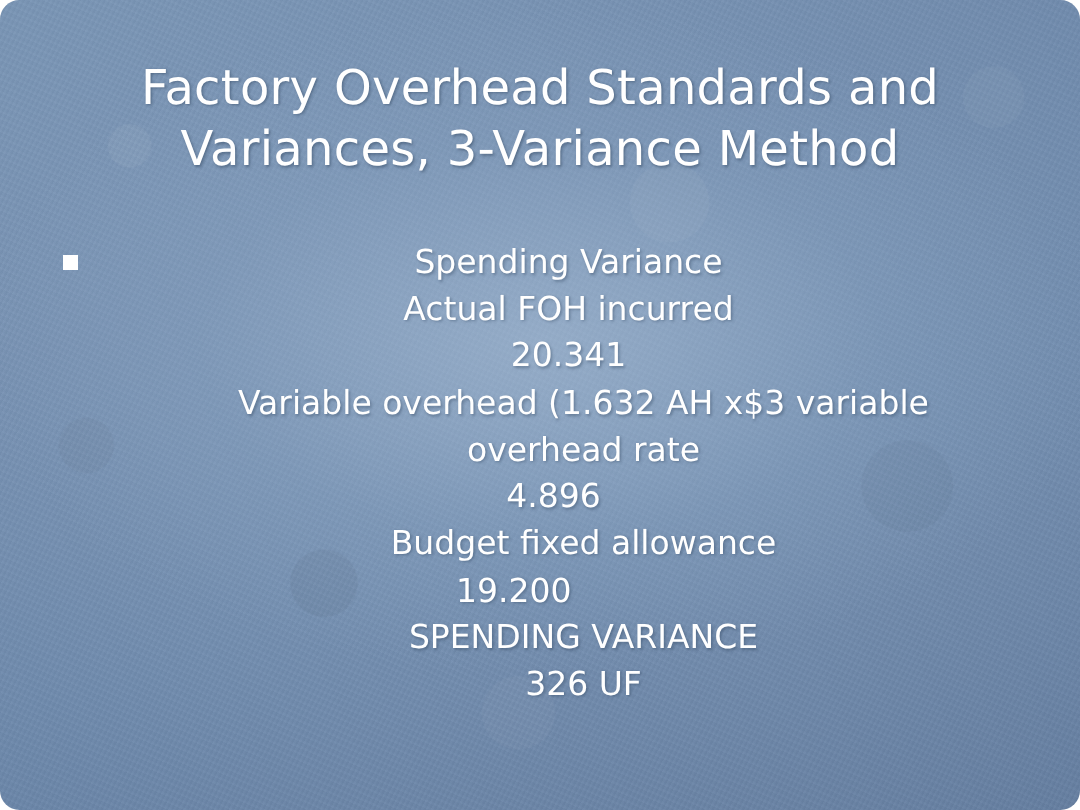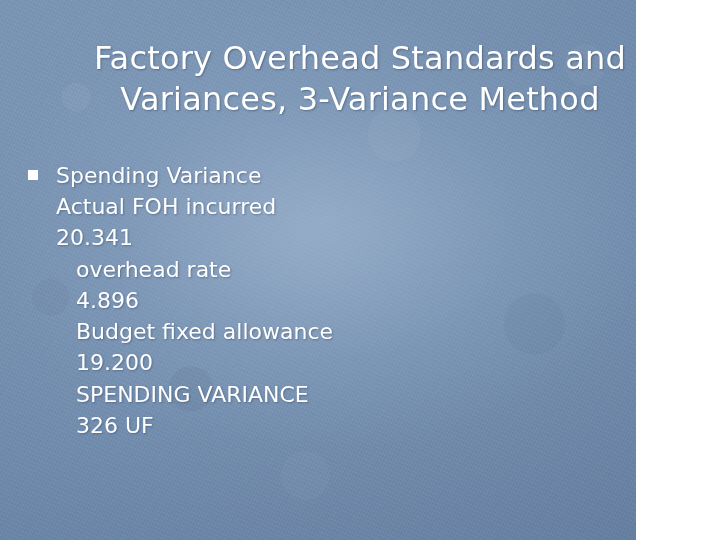--- a/index.html
+++ b/index.html
@@ -8,31 +8,32 @@
   }
   body {
     width: 720px;
     height: 540px;
     overflow: hidden;
     font-family: "DejaVu Sans", sans-serif;
   }
 
   .slide {
     position: relative;
-    width: 636px;
+    width: 720px;
     height: 540px;
     box-sizing: border-box;
     background-color: #7a96b8;
     background-image:
       radial-gradient(ellipse 70% 55% at 50% 42%, rgba(168,190,214,0.55) 0%, rgba(140,167,196,0.25) 45%, rgba(97,126,160,0.0) 75%),
       radial-gradient(ellipse 120% 90% at 50% 50%, rgba(150,175,202,0.35) 0%, rgba(90,120,155,0.45) 100%),
       repeating-linear-gradient(117deg, rgba(255,255,255,0.035) 0px, rgba(255,255,255,0.035) 1px, rgba(0,0,0,0.03) 2px, rgba(0,0,0,0.03) 3px),
       repeating-linear-gradient(23deg, rgba(255,255,255,0.03) 0px, rgba(255,255,255,0.03) 1px, rgba(0,0,0,0.025) 2px, rgba(0,0,0,0.025) 4px),
       linear-gradient(160deg, #86a1c0 0%, #7790b3 30%, #6e89ad 60%, #62799c 100%);
     overflow: hidden;
+    border-radius: 13px;
   }
 
   
   .texture {
     position: absolute;
     inset: 0;
     pointer-events: none;
     opacity: 0.5;
     background-image:
       radial-gradient(circle at 12% 18%, rgba(255,255,255,0.10) 0 14px, rgba(0,0,0,0) 15px),
@@ -53,26 +54,27 @@
     color: #ffffff;
     font-size: 32px;
     line-height: 1.28;
     letter-spacing: 0.2px;
     text-shadow: 1px 1px 2px rgba(40,60,85,0.45);
   }
 
   .body-block {
     position: absolute;
     top: 160px;
-    left: 24px;
+    left: 38px;
     width: 650px;
     color: #ffffff;
     font-size: 22px;
     line-height: 1.42;
     text-shadow: 1px 1px 2px rgba(40,60,85,0.40);
+    text-align: center;
   }
 
   .bullet-row {
     position: relative;
     padding-left: 32px;
   }
 
   .bullet-marker {
     position: absolute;
     left: 4px;
@@ -112,20 +114,21 @@
 
       <div class="line">Spending Variance</div>
 
       <div class="row">
         <span class="label">Actual FOH incurred</span>
         <span class="spacer"></span>
         <span class="value">20.341</span>
       </div>
 
 
+      <div class="line indent-1">Variable overhead (1.632 AH x$3 variable</div>
 
       <div class="row indent-1">
         <span class="label">overhead rate</span>
         <span class="spacer"></span>
         <span class="value" style="margin-right:40px;">4.896</span>
       </div>
 
       <div class="row indent-1">
         <span class="label">Budget fixed allowance</span>
         <span class="spacer"></span>

